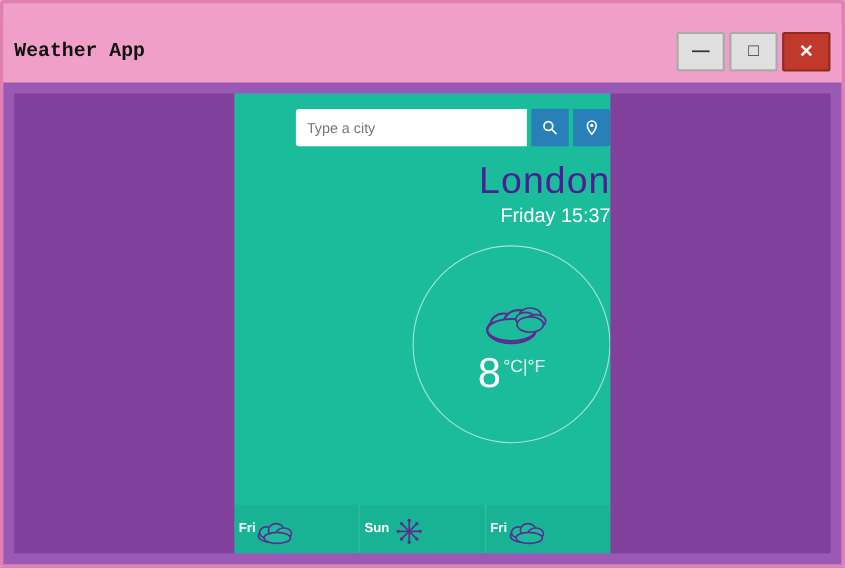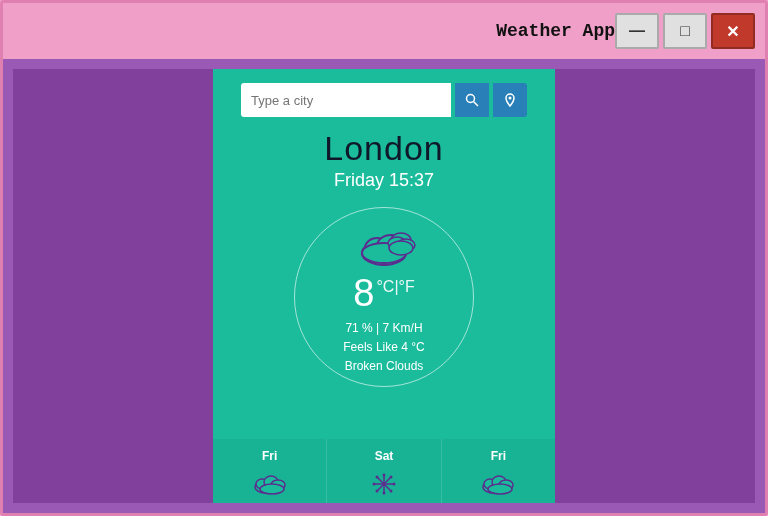--- a/index.html
+++ b/index.html
@@ -18,24 +18,25 @@
       background: #f0a0c8;
       border: 3px solid #e080b0;
       border-radius: 4px;
       display: flex;
       flex-direction: column;
     }
 
     .titlebar {
       display: flex;
       align-items: center;
-      justify-content: flex-end;
+      justify-content: space-between;
       padding: 6px 10px;
       background: #f0a0c8;
       height: 56px;
+      margin-top: 16px;
     }
 
     .title-text {
       font-weight: bold;
       font-size: 18px;
       color: #111;
       font-family: 'Courier New', monospace;
     }
 
     .window-controls {
@@ -83,21 +84,21 @@
       width: 200px;
       background: #7d3c98;
       opacity: 0.85;
     }
 
     .main-panel {
       flex: 1;
       background: #1abc9c;
       display: flex;
       flex-direction: column;
-      align-items: center;
+      align-items: flex-end;
       overflow: hidden;
     }
 
     
     .search-bar {
       margin-top: 14px;
       display: flex;
       align-items: center;
       gap: 4px;
     }
@@ -136,21 +137,21 @@
       display: flex;
       align-items: center;
       justify-content: center;
       color: white;
       font-size: 15px;
       border-radius: 0 3px 3px 0;
     }
 
     
     .city-name {
-      color: #0f172a;
+      color: #4c1d95;
       font-size: 34px;
       font-weight: 300;
       margin-top: 12px;
       letter-spacing: 1px;
     }
 
     .date-time {
       color: white;
       font-size: 18px;
       font-weight: 300;
@@ -201,21 +202,20 @@
     .forecast-bar {
       display: flex;
       width: 100%;
       margin-top: auto;
       background: rgba(0,0,0,0.05);
     }
 
     .forecast-day {
       flex: 1;
       display: flex;
-      flex-direction: column;
       align-items: center;
       padding: 10px 4px 6px;
       border-right: 1px solid rgba(255,255,255,0.15);
     }
 
     .forecast-day:last-child {
       border-right: none;
     }
 
     .forecast-day-name {
@@ -282,63 +282,53 @@
           <ellipse cx="48" cy="25" rx="9" ry="6" fill="#1abc9c" stroke="#5b2d8e" stroke-width="1.5"></ellipse>
           <ellipse cx="57" cy="27" rx="9" ry="6" fill="#1abc9c" stroke="#5b2d8e" stroke-width="1.5"></ellipse>
           <ellipse cx="52" cy="30" rx="12" ry="7" fill="#1abc9c" stroke="#5b2d8e" stroke-width="1.5"></ellipse>
         </svg>
 
         <div class="temperature">
           <span class="temp-number">8</span>
           <span class="temp-unit">°C|°F</span>
         </div>
 
-        <div class="weather-stats">
-          <div>
-            <span>71 %</span>
-            <span> | </span>
-            <span>7 Km/H</span>
-          </div>
-          <div>Feels Like 4 °C</div>
-          <div>Broken Clouds</div>
-        </div>
       </div>
 
       <div class="forecast-bar">
 
         <div class="forecast-day">
           <span class="forecast-day-name">Fri</span>
           <svg class="weather-svg" width="36" height="28" viewBox="0 0 36 28">
             <ellipse cx="14" cy="18" rx="11" ry="6" fill="#1abc9c" stroke="#5b2d8e" stroke-width="1.5"></ellipse>
             <ellipse cx="10" cy="15" rx="6" ry="5" fill="#1abc9c" stroke="#5b2d8e" stroke-width="1.5"></ellipse>
             <ellipse cx="19" cy="13" rx="7" ry="6" fill="#1abc9c" stroke="#5b2d8e" stroke-width="1.5"></ellipse>
             <ellipse cx="26" cy="16" rx="7" ry="5" fill="#1abc9c" stroke="#5b2d8e" stroke-width="1.5"></ellipse>
             <ellipse cx="20" cy="20" rx="12" ry="5" fill="#1abc9c" stroke="#5b2d8e" stroke-width="1.5"></ellipse>
           </svg>
         </div>
 
+
         <div class="forecast-day">
-          <span class="forecast-day-name">Sat</span>
+          <span class="forecast-day-name">Sun</span>
           <svg class="weather-svg" width="36" height="28" viewBox="0 0 36 28">
-
-            <line x1="18" y1="6" x2="18" y2="24" stroke="#5b2d8e" stroke-width="1.5"></line>
-            <line x1="8" y1="15" x2="28" y2="15" stroke="#5b2d8e" stroke-width="1.5"></line>
-            <line x1="11" y1="8" x2="25" y2="22" stroke="#5b2d8e" stroke-width="1.5"></line>
-            <line x1="25" y1="8" x2="11" y2="22" stroke="#5b2d8e" stroke-width="1.5"></line>
-            <circle cx="18" cy="6" r="1.5" fill="#5b2d8e"></circle>
+            <line x1="18" y1="4" x2="18" y2="24" stroke="#5b2d8e" stroke-width="1.5"></line>
+            <line x1="8" y1="14" x2="28" y2="14" stroke="#5b2d8e" stroke-width="1.5"></line>
+            <line x1="11" y1="7" x2="25" y2="21" stroke="#5b2d8e" stroke-width="1.5"></line>
+            <line x1="25" y1="7" x2="11" y2="21" stroke="#5b2d8e" stroke-width="1.5"></line>
+            <circle cx="18" cy="4" r="1.5" fill="#5b2d8e"></circle>
             <circle cx="18" cy="24" r="1.5" fill="#5b2d8e"></circle>
-            <circle cx="8" cy="15" r="1.5" fill="#5b2d8e"></circle>
-            <circle cx="28" cy="15" r="1.5" fill="#5b2d8e"></circle>
-            <circle cx="11" cy="8" r="1.5" fill="#5b2d8e"></circle>
-            <circle cx="25" cy="22" r="1.5" fill="#5b2d8e"></circle>
-            <circle cx="25" cy="8" r="1.5" fill="#5b2d8e"></circle>
-            <circle cx="11" cy="22" r="1.5" fill="#5b2d8e"></circle>
+            <circle cx="8" cy="14" r="1.5" fill="#5b2d8e"></circle>
+            <circle cx="28" cy="14" r="1.5" fill="#5b2d8e"></circle>
+            <circle cx="11" cy="7" r="1.5" fill="#5b2d8e"></circle>
+            <circle cx="25" cy="21" r="1.5" fill="#5b2d8e"></circle>
+            <circle cx="25" cy="7" r="1.5" fill="#5b2d8e"></circle>
+            <circle cx="11" cy="21" r="1.5" fill="#5b2d8e"></circle>
           </svg>
         </div>
-
 
         <div class="forecast-day">
           <span class="forecast-day-name">Fri</span>
           <svg class="weather-svg" width="36" height="28" viewBox="0 0 36 28">
             <ellipse cx="14" cy="18" rx="11" ry="6" fill="#1abc9c" stroke="#5b2d8e" stroke-width="1.5"></ellipse>
             <ellipse cx="10" cy="15" rx="6" ry="5" fill="#1abc9c" stroke="#5b2d8e" stroke-width="1.5"></ellipse>
             <ellipse cx="19" cy="13" rx="7" ry="6" fill="#1abc9c" stroke="#5b2d8e" stroke-width="1.5"></ellipse>
             <ellipse cx="26" cy="16" rx="7" ry="5" fill="#1abc9c" stroke="#5b2d8e" stroke-width="1.5"></ellipse>
             <ellipse cx="20" cy="20" rx="12" ry="5" fill="#1abc9c" stroke="#5b2d8e" stroke-width="1.5"></ellipse>
           </svg>

